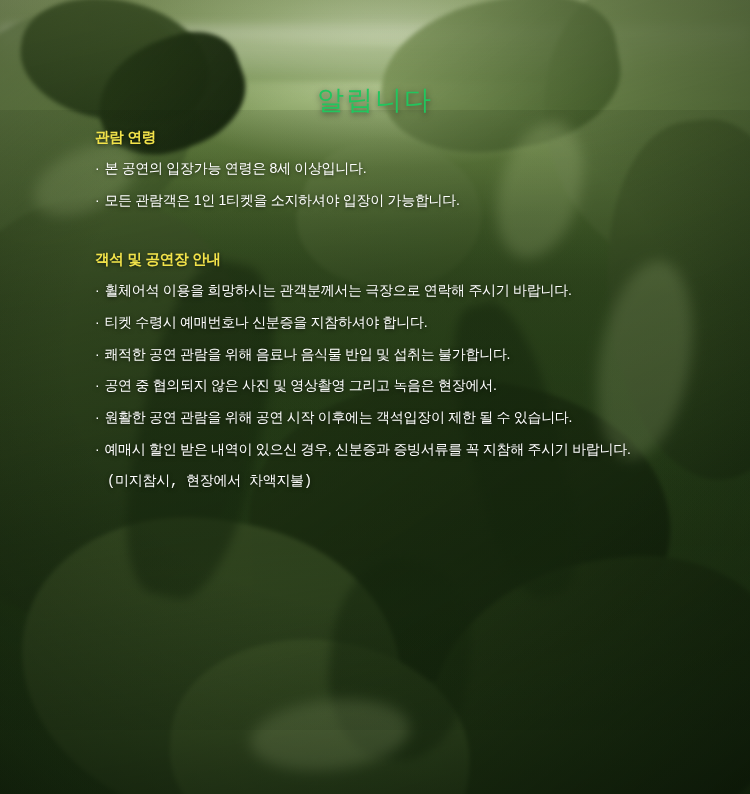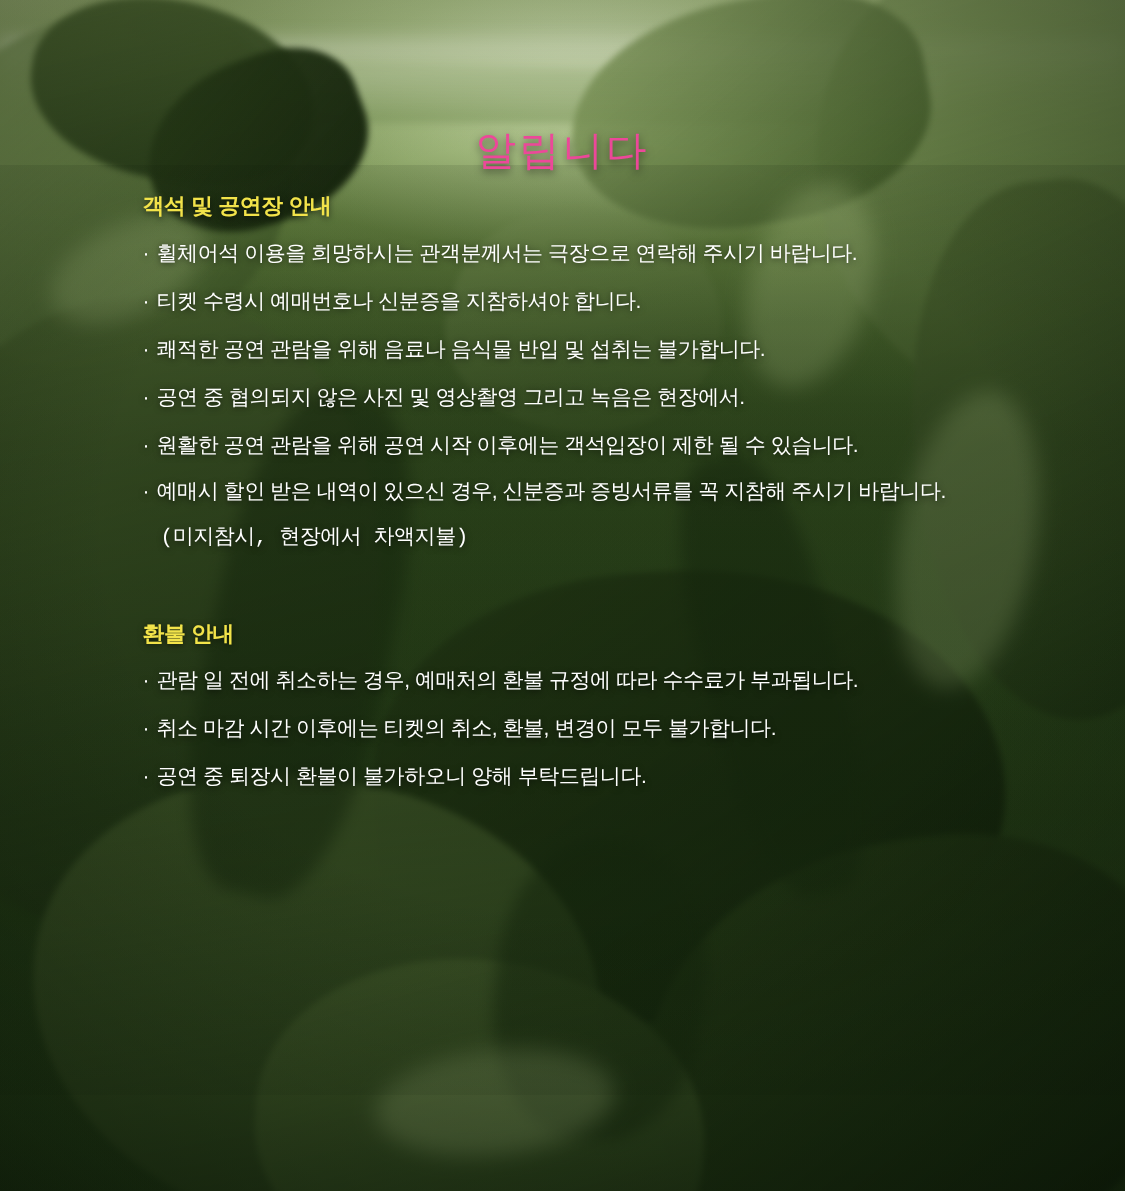--- a/index.html
+++ b/index.html
@@ -118,21 +118,21 @@
 
   .notice-title {
     position: absolute;
     top: 64px;
     left: 0;
     width: 100%;
     text-align: center;
     font-size: 27px;
     font-weight: 400;
     letter-spacing: 2px;
-    color: #ec4899;
+    color: #22c55e;
     text-shadow: 0 2px 6px rgba(0,0,0,0.55);
   }
 
   .sections {
     position: absolute;
     top: 128px;
     left: 95px;
     right: 40px;
   }
 
@@ -207,20 +207,29 @@
     <div class="scrim"></div>
     <div class="vignette"></div>
   </div>
 
   <div class="content">
 
     <h1 class="notice-title">알립니다</h1>
 
     <div class="sections">
 
+      <div class="section" id="section-0">
+        <div class="section-heading">관람 연령</div>
+        <p class="bullet-line">
+          <span class="dot">·</span><span>본 공연의 입장가능 연령은 8세 이상입니다.</span>
+        </p>
+        <p class="bullet-line">
+          <span class="dot">·</span><span>모든 관람객은 1인 1티켓을 소지하셔야 입장이 가능합니다.</span>
+        </p>
+      </div>
 
       <div class="section" id="section-1">
         <div class="section-heading">객석 및 공연장 안내</div>
         <p class="bullet-line">
           <span class="dot">·</span><span>휠체어석 이용을 희망하시는 관객분께서는 극장으로 연락해 주시기 바랍니다.</span>
         </p>
         <p class="bullet-line">
           <span class="dot">·</span><span>티켓 수령시 예매번호나 신분증을 지참하셔야 합니다.</span>
         </p>
         <p class="bullet-line">
@@ -231,28 +240,16 @@
         </p>
         <p class="bullet-line">
           <span class="dot">·</span><span>원활한 공연 관람을 위해 공연 시작 이후에는 객석입장이 제한 될 수 있습니다.</span>
         </p>
         <p class="bullet-line">
           <span class="dot">·</span><span>예매시 할인 받은 내역이 있으신 경우, 신분증과 증빙서류를 꼭 지참해 주시기 바랍니다.</span>
         </p>
         <p class="bullet-line no-dot">(미지참시, 현장에서 차액지불)</p>
       </div>
 
-      <div class="section" id="section-2">
-        <div class="section-heading">환불 안내</div>
-        <p class="bullet-line">
-          <span class="dot">·</span><span>관람 일 전에 취소하는 경우, 예매처의 환불 규정에 따라 수수료가 부과됩니다.</span>
-        </p>
-        <p class="bullet-line">
-          <span class="dot">·</span><span>취소 마감 시간 이후에는 티켓의 취소, 환불, 변경이 모두 불가합니다.</span>
-        </p>
-        <p class="bullet-line">
-          <span class="dot">·</span><span>공연 중 퇴장시 환불이 불가하오니 양해 부탁드립니다.</span>
-        </p>
-      </div>
 
     </div>
   </div>
 </div>
 
 </body></html>

